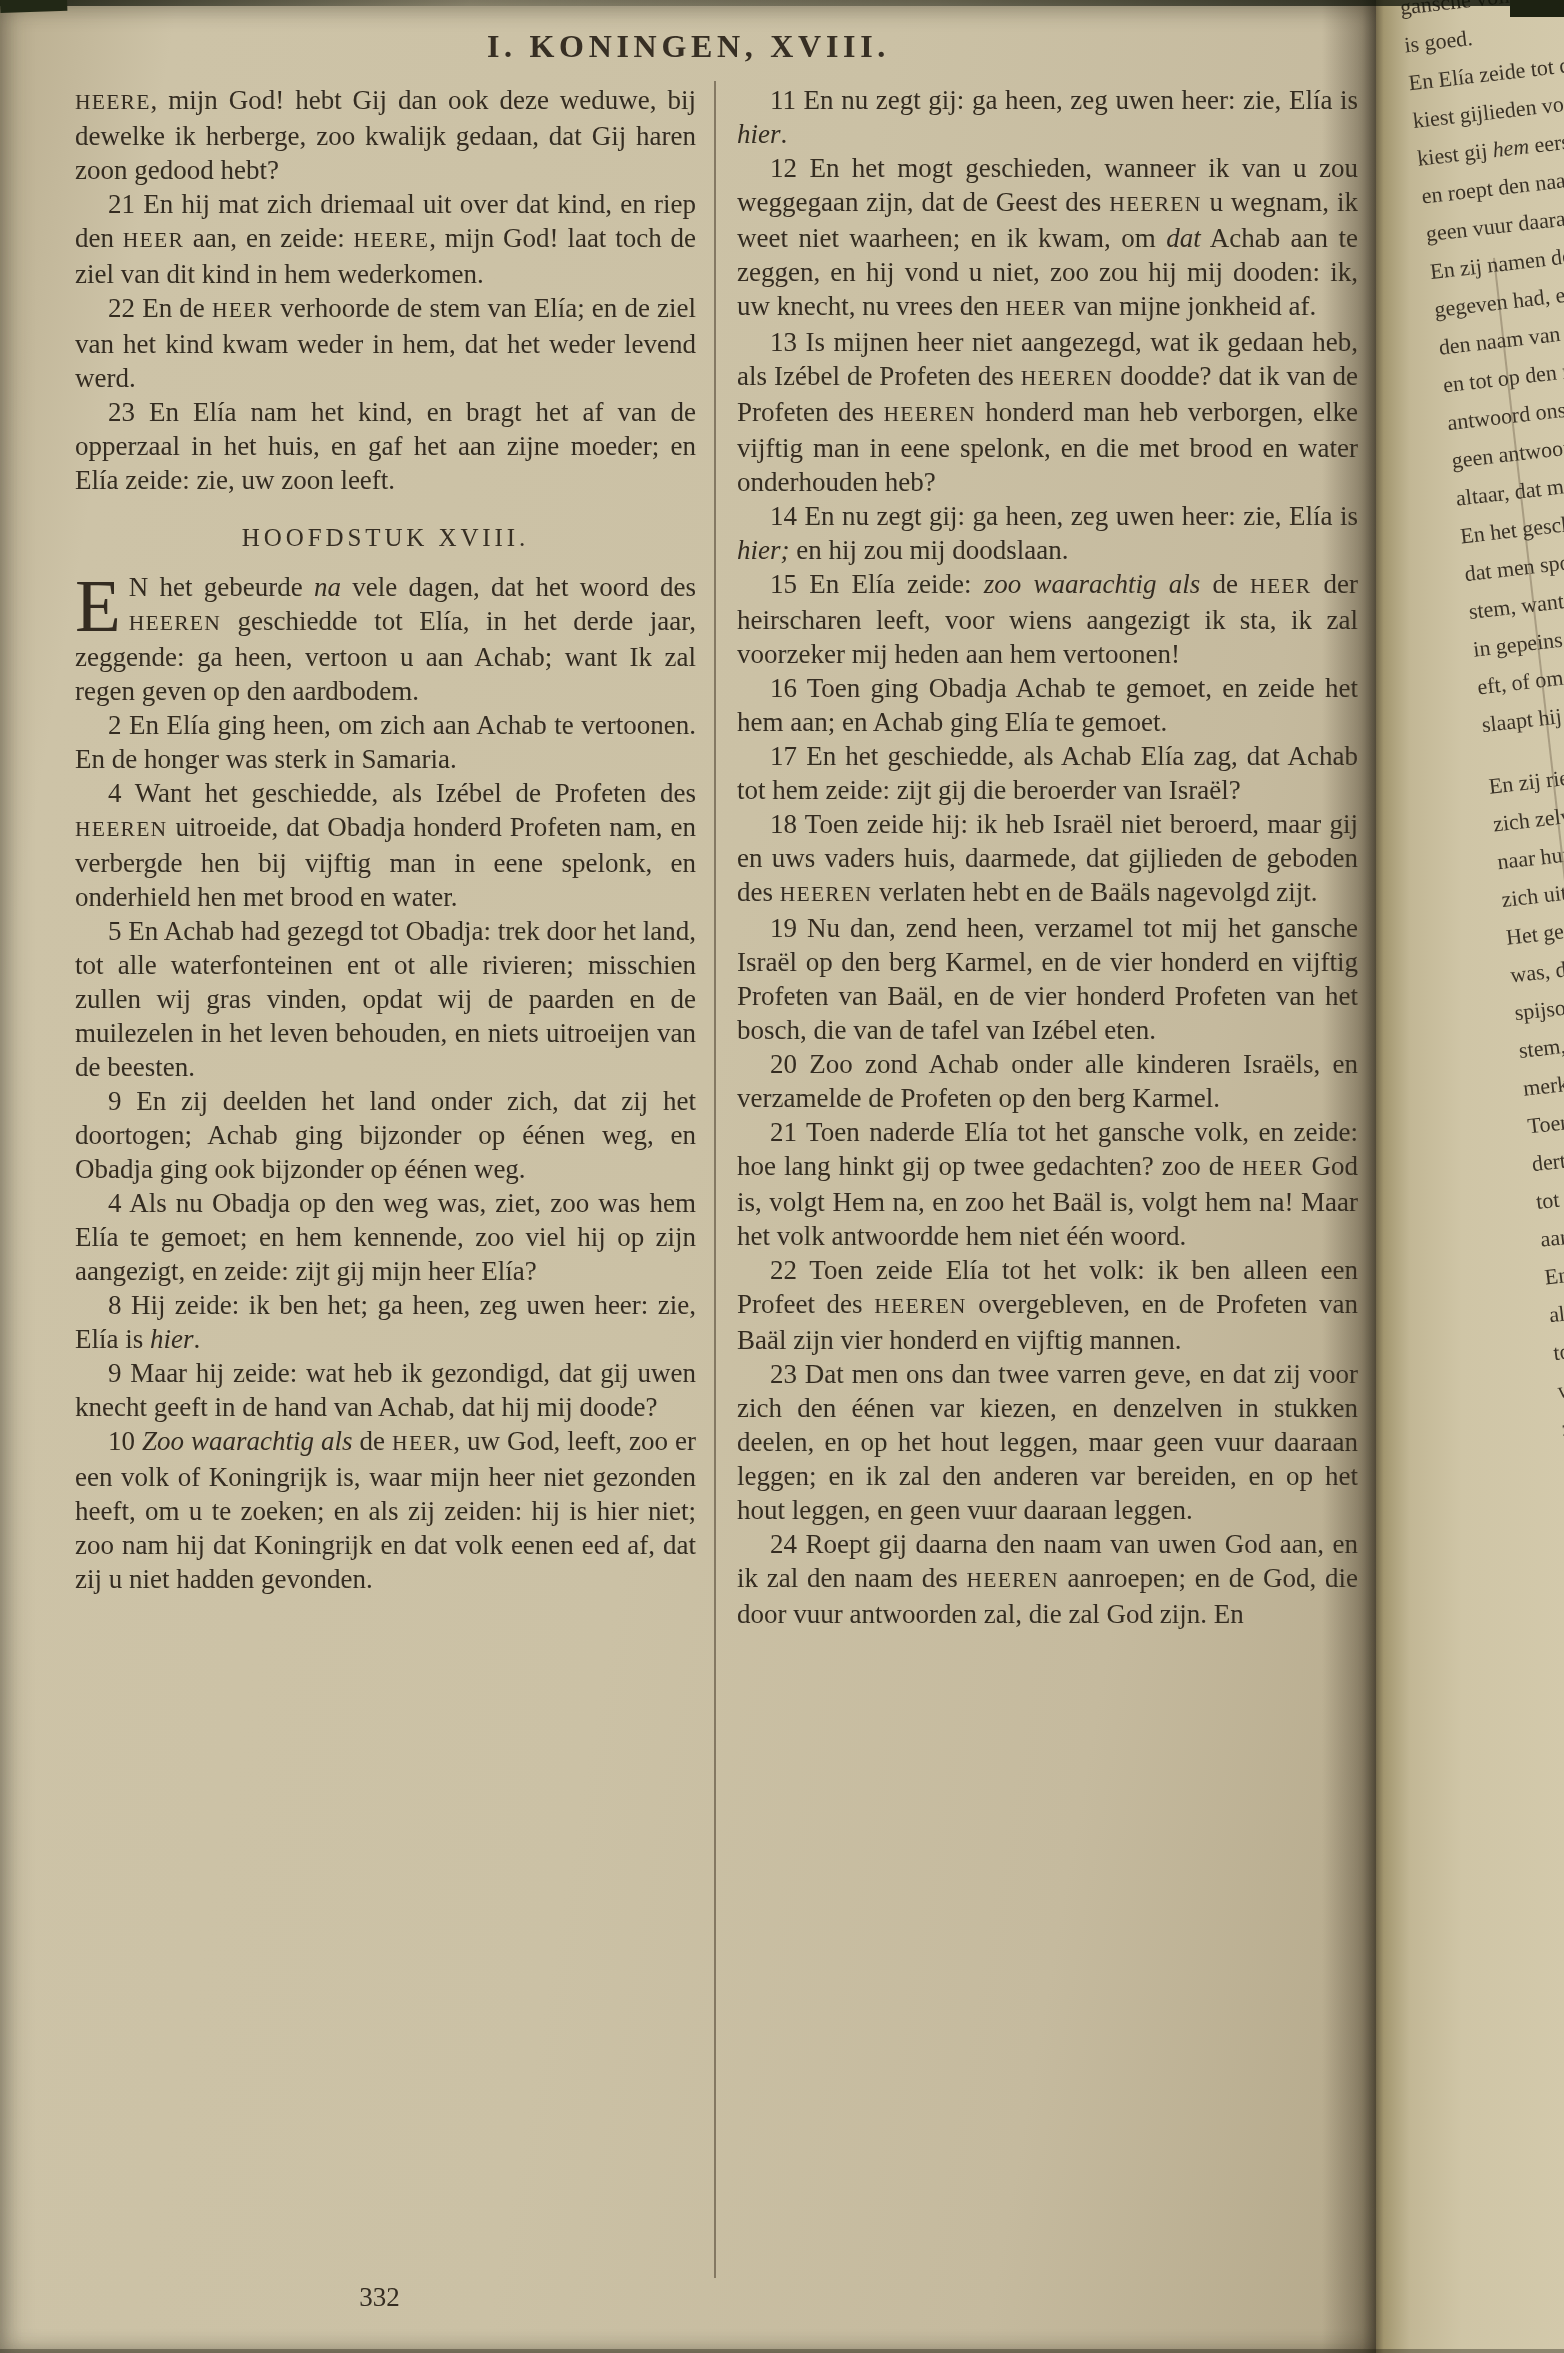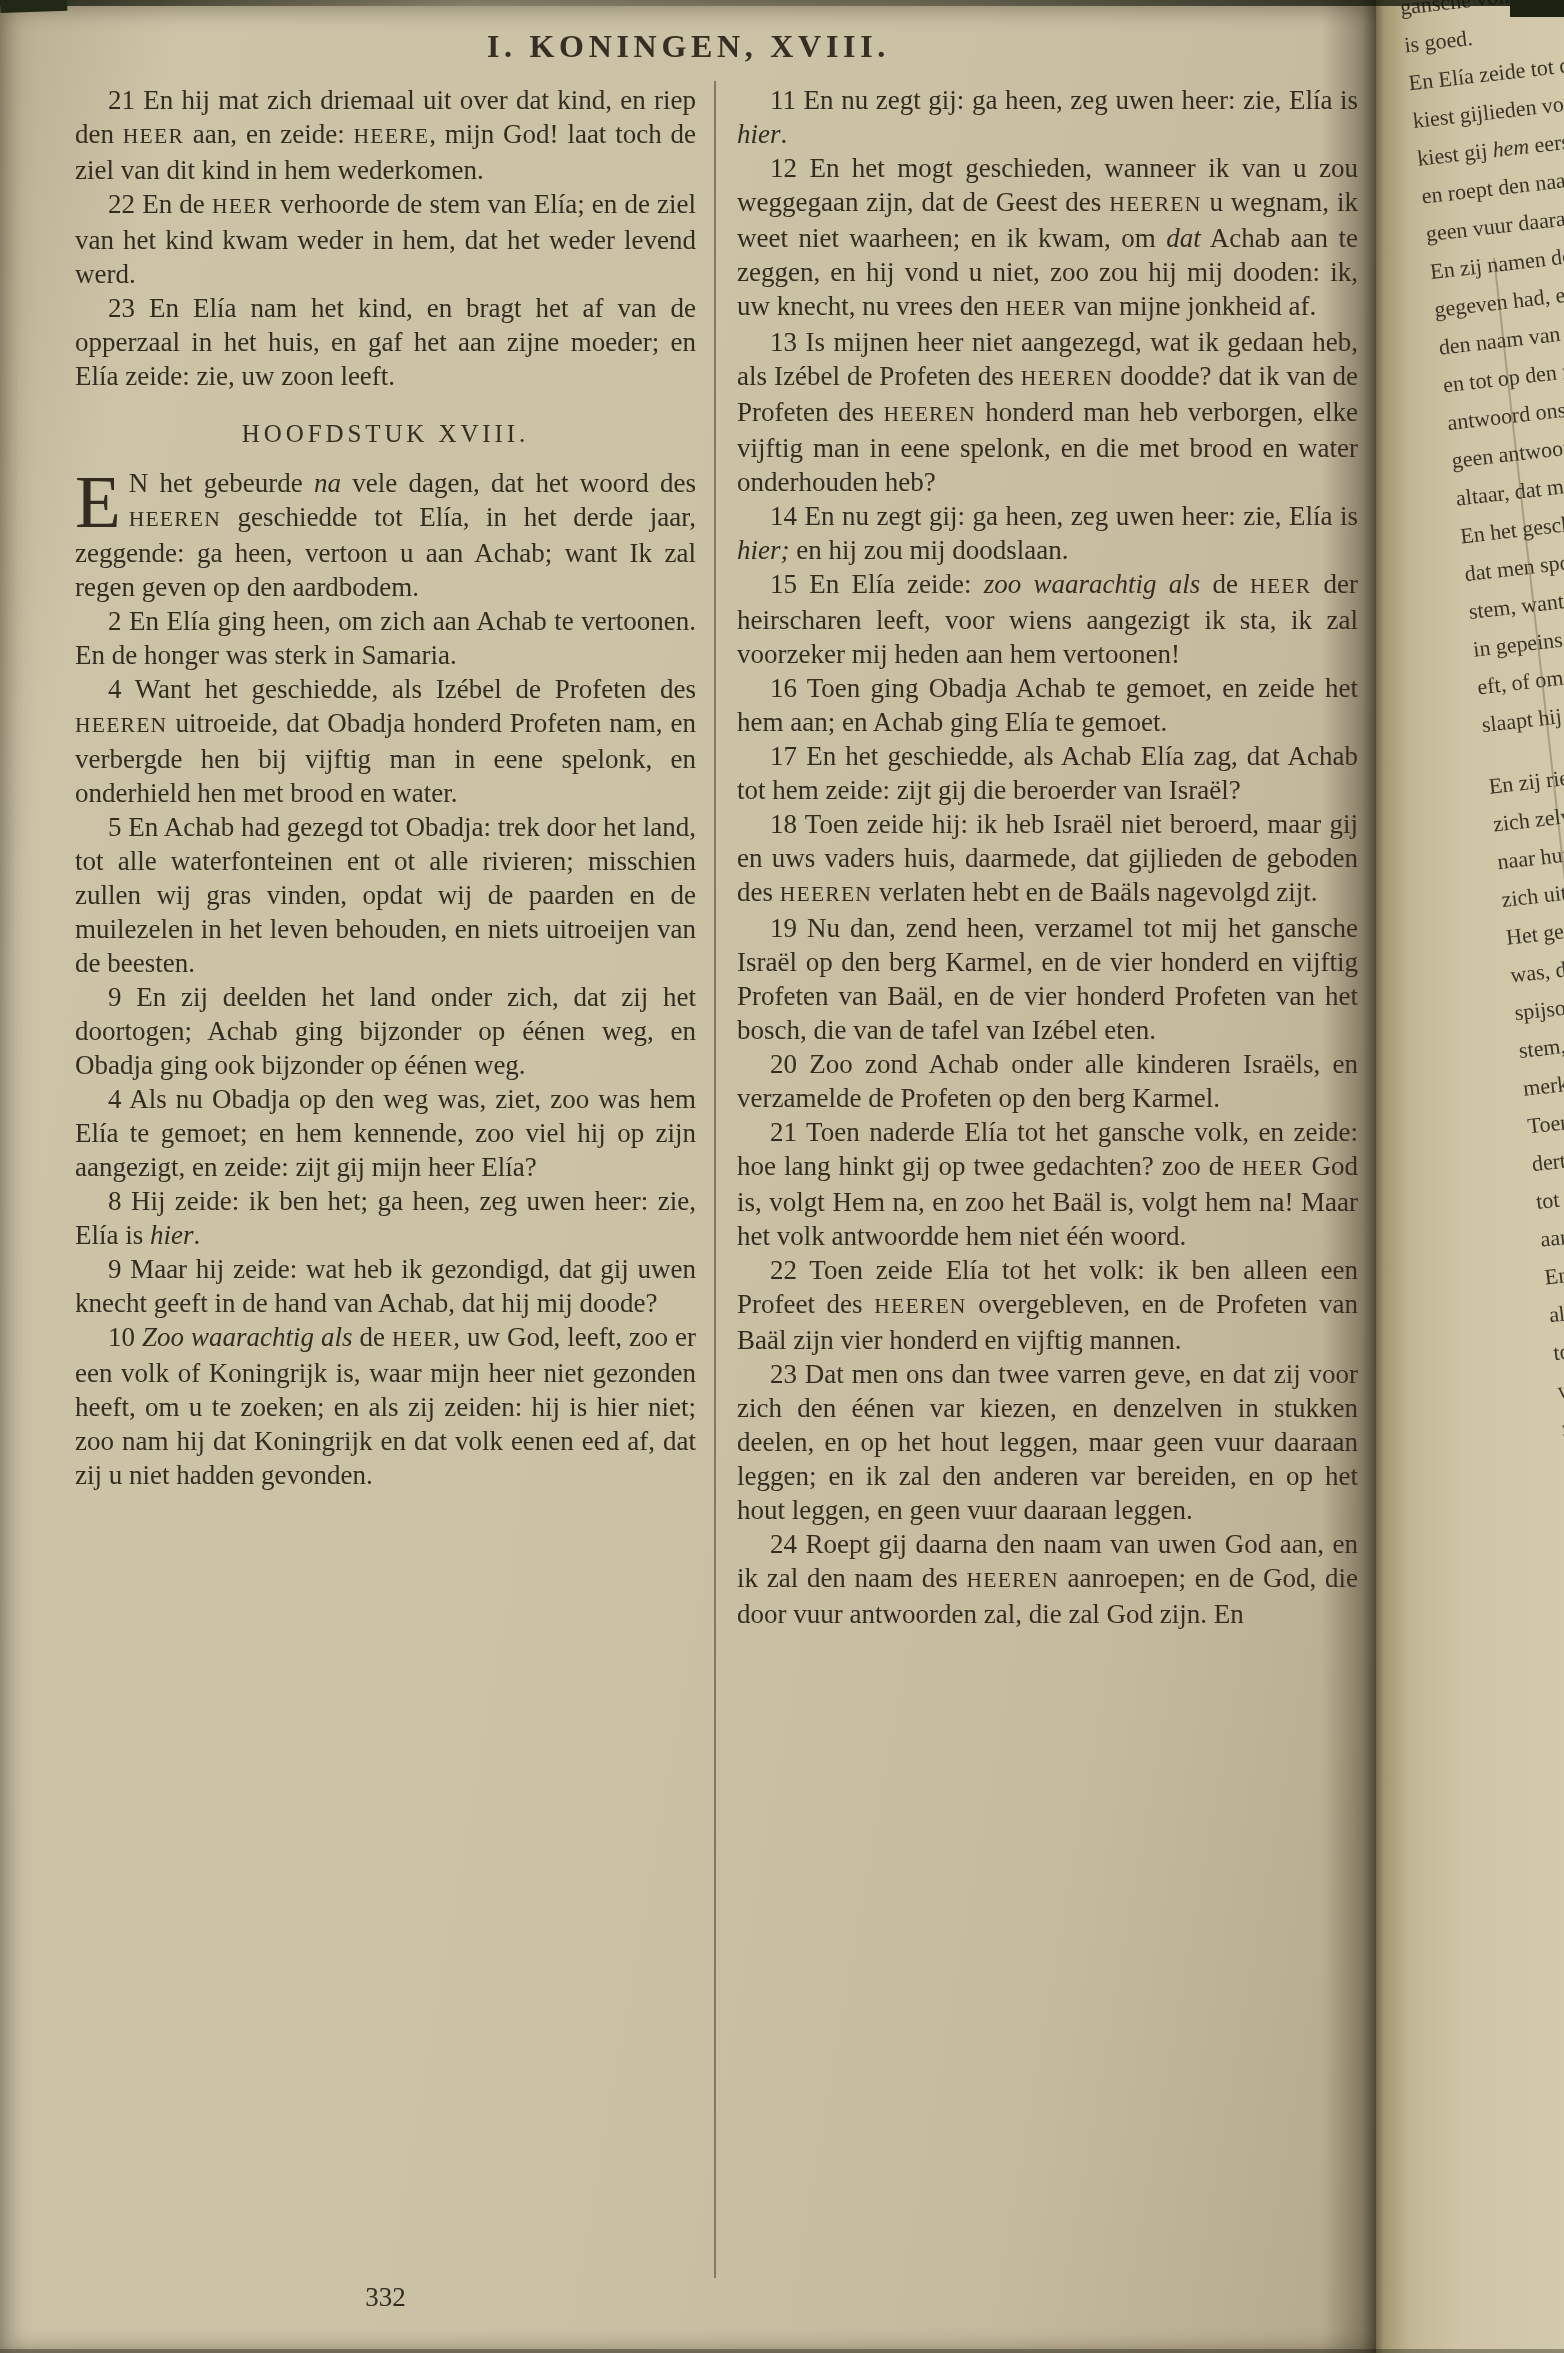--- a/index.html
+++ b/index.html
@@ -23,21 +23,21 @@
   }
   .col-left{left:75px;width:621px;}
   .col-right{left:737px;width:621px;}
   .divider{position:absolute;left:714px;top:81px;width:1.6px;height:2197px;background:rgba(74,62,46,.55);}
   p.para{margin:0;text-indent:33px;}
   p.continued{text-indent:0;}
   p.heading{text-indent:0;text-align:center;font-size:25px;letter-spacing:3.9px;margin:23.5px 0 15.6px;color:#362e23;}
   p.dropcap{text-indent:0;}
   .initial{float:left;font-size:75px;line-height:61px;padding:4.7px 7.8px 0 0;color:#342c21;}
   .sc{font-size:0.8em;letter-spacing:1.2px;}
-  .page-number{position:absolute;left:75px;top:2282px;width:621px;text-align:center;font-size:27px;color:#342c21;}
+  .page-number{position:absolute;left:69px;top:2282px;width:621px;text-align:center;font-size:27px;color:#342c21;}
   .fold-shadow{
     position:absolute;left:1322px;top:0;width:56px;height:2354px;
     background:linear-gradient(90deg,rgba(54,44,28,0) 0%,rgba(54,44,28,.38) 72%,rgba(26,20,10,.6) 100%);
   }
   .next-page{
     position:absolute;left:1376px;top:0;width:189px;height:2354px;overflow:hidden;
     background:linear-gradient(90deg,#756a4c 0px,#a2966f 7.8px,#c2b795 34px,#cfc5a6 86px,#d3c9ab 189px);
   }
   .next-rule{
     position:absolute;left:117px;top:258px;width:1.6px;height:1917px;
@@ -57,20 +57,21 @@
   .edge-bottom{position:absolute;left:0;bottom:0;width:1565px;height:4.7px;background:rgba(30,26,14,.38);}
   .corner-tl{position:absolute;left:0;top:0;width:67px;height:12.5px;background:#222816;transform:rotate(-2deg);transform-origin:0 0;}
   .corner-tr{position:absolute;right:0;top:0;width:55px;height:17px;background:#1d2212;}
 </style>
 </head>
 <body>
 
 <div class="page-main">
   <div class="header-title">I. KONINGEN, XVIII.</div>
   <div class="col col-left">
+      <p class="para continued"><span class="sc">HEERE</span>, mijn God! hebt Gij dan ook deze weduwe, bij dewelke ik herberge, zoo kwalijk gedaan, dat Gij haren zoon gedood hebt?</p>
       <p class="para verse">21 En hij mat zich driemaal uit over dat kind, en riep den <span class="sc">HEER</span> aan, en zeide: <span class="sc">HEERE</span>, mijn God! laat toch de ziel van dit kind in hem wederkomen.</p>
       <p class="para verse">22 En de <span class="sc">HEER</span> verhoorde de stem van Elía; en de ziel van het kind kwam weder in hem, dat het weder levend werd.</p>
       <p class="para verse">23 En Elía nam het kind, en bragt het af van de opperzaal in het huis, en gaf het aan zijne moeder; en Elía zeide: zie, uw zoon leeft.</p>
       <p class="para heading">HOOFDSTUK XVIII.</p>
       <p class="para dropcap"><span class="initial">E</span>N het gebeurde <i>na</i> vele dagen, dat het woord des <span class="sc">HEEREN</span> geschiedde tot Elía, in het derde jaar, zeggende: ga heen, vertoon u aan Achab; want Ik zal regen geven op den aardbodem.</p>
       <p class="para verse">2 En Elía ging heen, om zich aan Achab te vertoonen.  En de honger was sterk in Samaria.</p>
       <p class="para verse">4 Want het geschiedde, als Izébel de Profeten des <span class="sc">HEEREN</span> uitroeide, dat Obadja honderd Profeten nam, en verbergde hen bij vijftig man in eene spelonk, en onderhield hen met brood en water.</p>
       <p class="para verse">5 En Achab had gezegd tot Obadja: trek door het land, tot alle waterfonteinen ent ot alle rivieren; misschien zullen wij gras vinden, opdat wij de paarden en de muilezelen in het leven behouden, en niets uitroeijen van de beesten.</p>
       <p class="para verse">9 En zij deelden het land onder zich, dat zij het doortogen; Achab ging bijzonder op éénen weg, en Obadja ging ook bijzonder op éénen weg.</p>
       <p class="para verse">4 Als nu Obadja op den weg was, ziet, zoo was hem Elía te gemoet; en hem kennende, zoo viel hij op zijn aangezigt, en zeide: zijt gij mijn heer Elía?</p>

